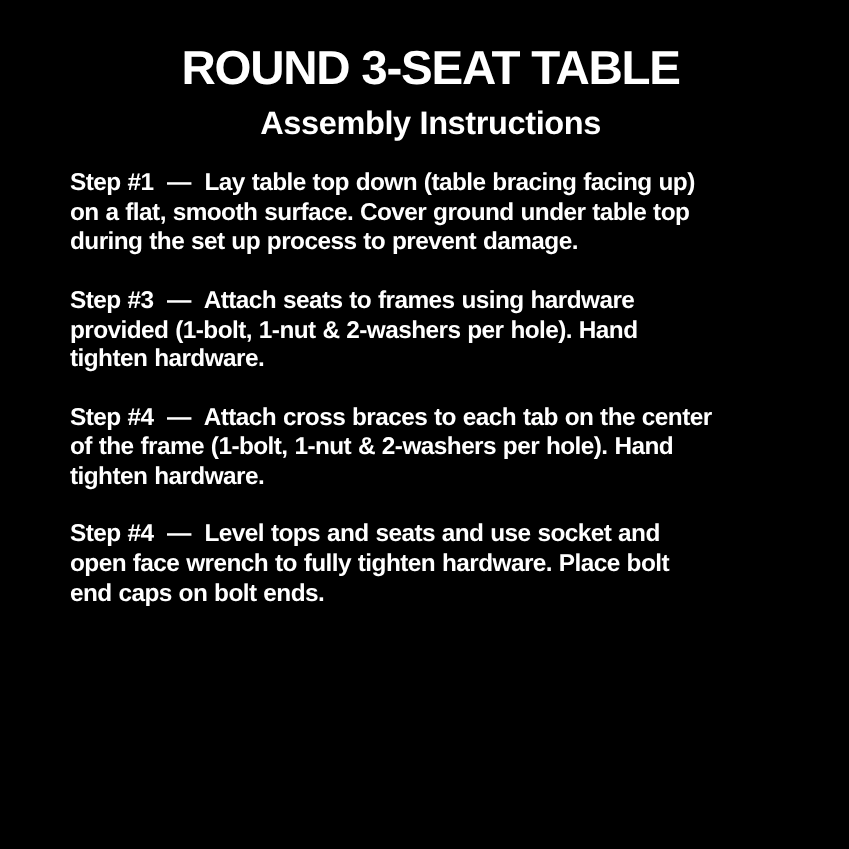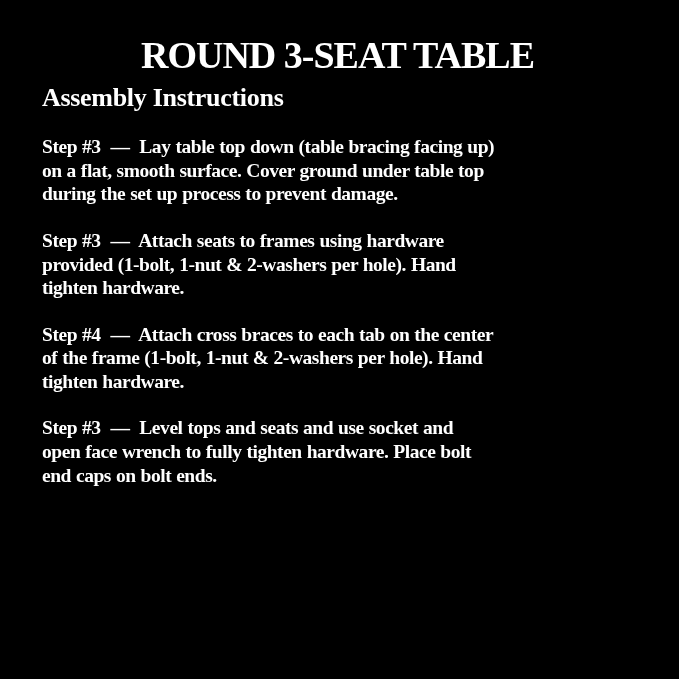--- a/index.html
+++ b/index.html
@@ -6,35 +6,36 @@
     margin: 0;
     padding: 0;
     background: #000000;
   }
   .sheet {
     position: relative;
     width: 675px;
     height: 679px;
     background: #000000;
     color: #ffffff;
-    font-family: Liberation Serif, serif;
+    font-family: Liberation Sans, sans-serif;
     font-weight: bold;
     box-sizing: border-box;
-    padding: 34px 34px 0 42px;
+    padding: 34px 34px 0 56px;
     overflow: hidden;
   }
   .title {
     text-align: center;
     font-size: 38px;
     line-height: 1.12;
     letter-spacing: -1px;
     margin: 0 8px 0 0;
     white-space: nowrap;
   }
   .subtitle {
+    text-align: center;
     font-size: 26px;
     line-height: 1.1;
     letter-spacing: -0.3px;
     margin: 7px 8px 16px 0;
   }
   .steps {
     margin-top: 23px;
   }
   .step {
     font-size: 19.5px;
@@ -46,26 +47,26 @@
   }
 </style>
 </head>
 <body>
 
 <div class="sheet">
   <h1 class="title">ROUND 3-SEAT TABLE</h1>
   <h2 class="subtitle">Assembly Instructions</h2>
 
   <div class="steps">
-    <p class="step">Step #3  —  Lay table top down (table bracing facing up)
+    <p class="step">Step #1  —  Lay table top down (table bracing facing up)
 on a flat, smooth surface. Cover ground under table top
 during the set up process to prevent damage.</p>
     <p class="step">Step #3  —  Attach seats to frames using hardware
 provided (1-bolt, 1-nut &amp; 2-washers per hole). Hand
 tighten hardware.</p>
     <p class="step">Step #4  —  Attach cross braces to each tab on the center
 of the frame (1-bolt, 1-nut &amp; 2-washers per hole). Hand
 tighten hardware.</p>
-    <p class="step">Step #3  —  Level tops and seats and use socket and
+    <p class="step">Step #4  —  Level tops and seats and use socket and
 open face wrench to fully tighten hardware. Place bolt
 end caps on bolt ends.</p>
   </div>
 </div>
 
 </body></html>

